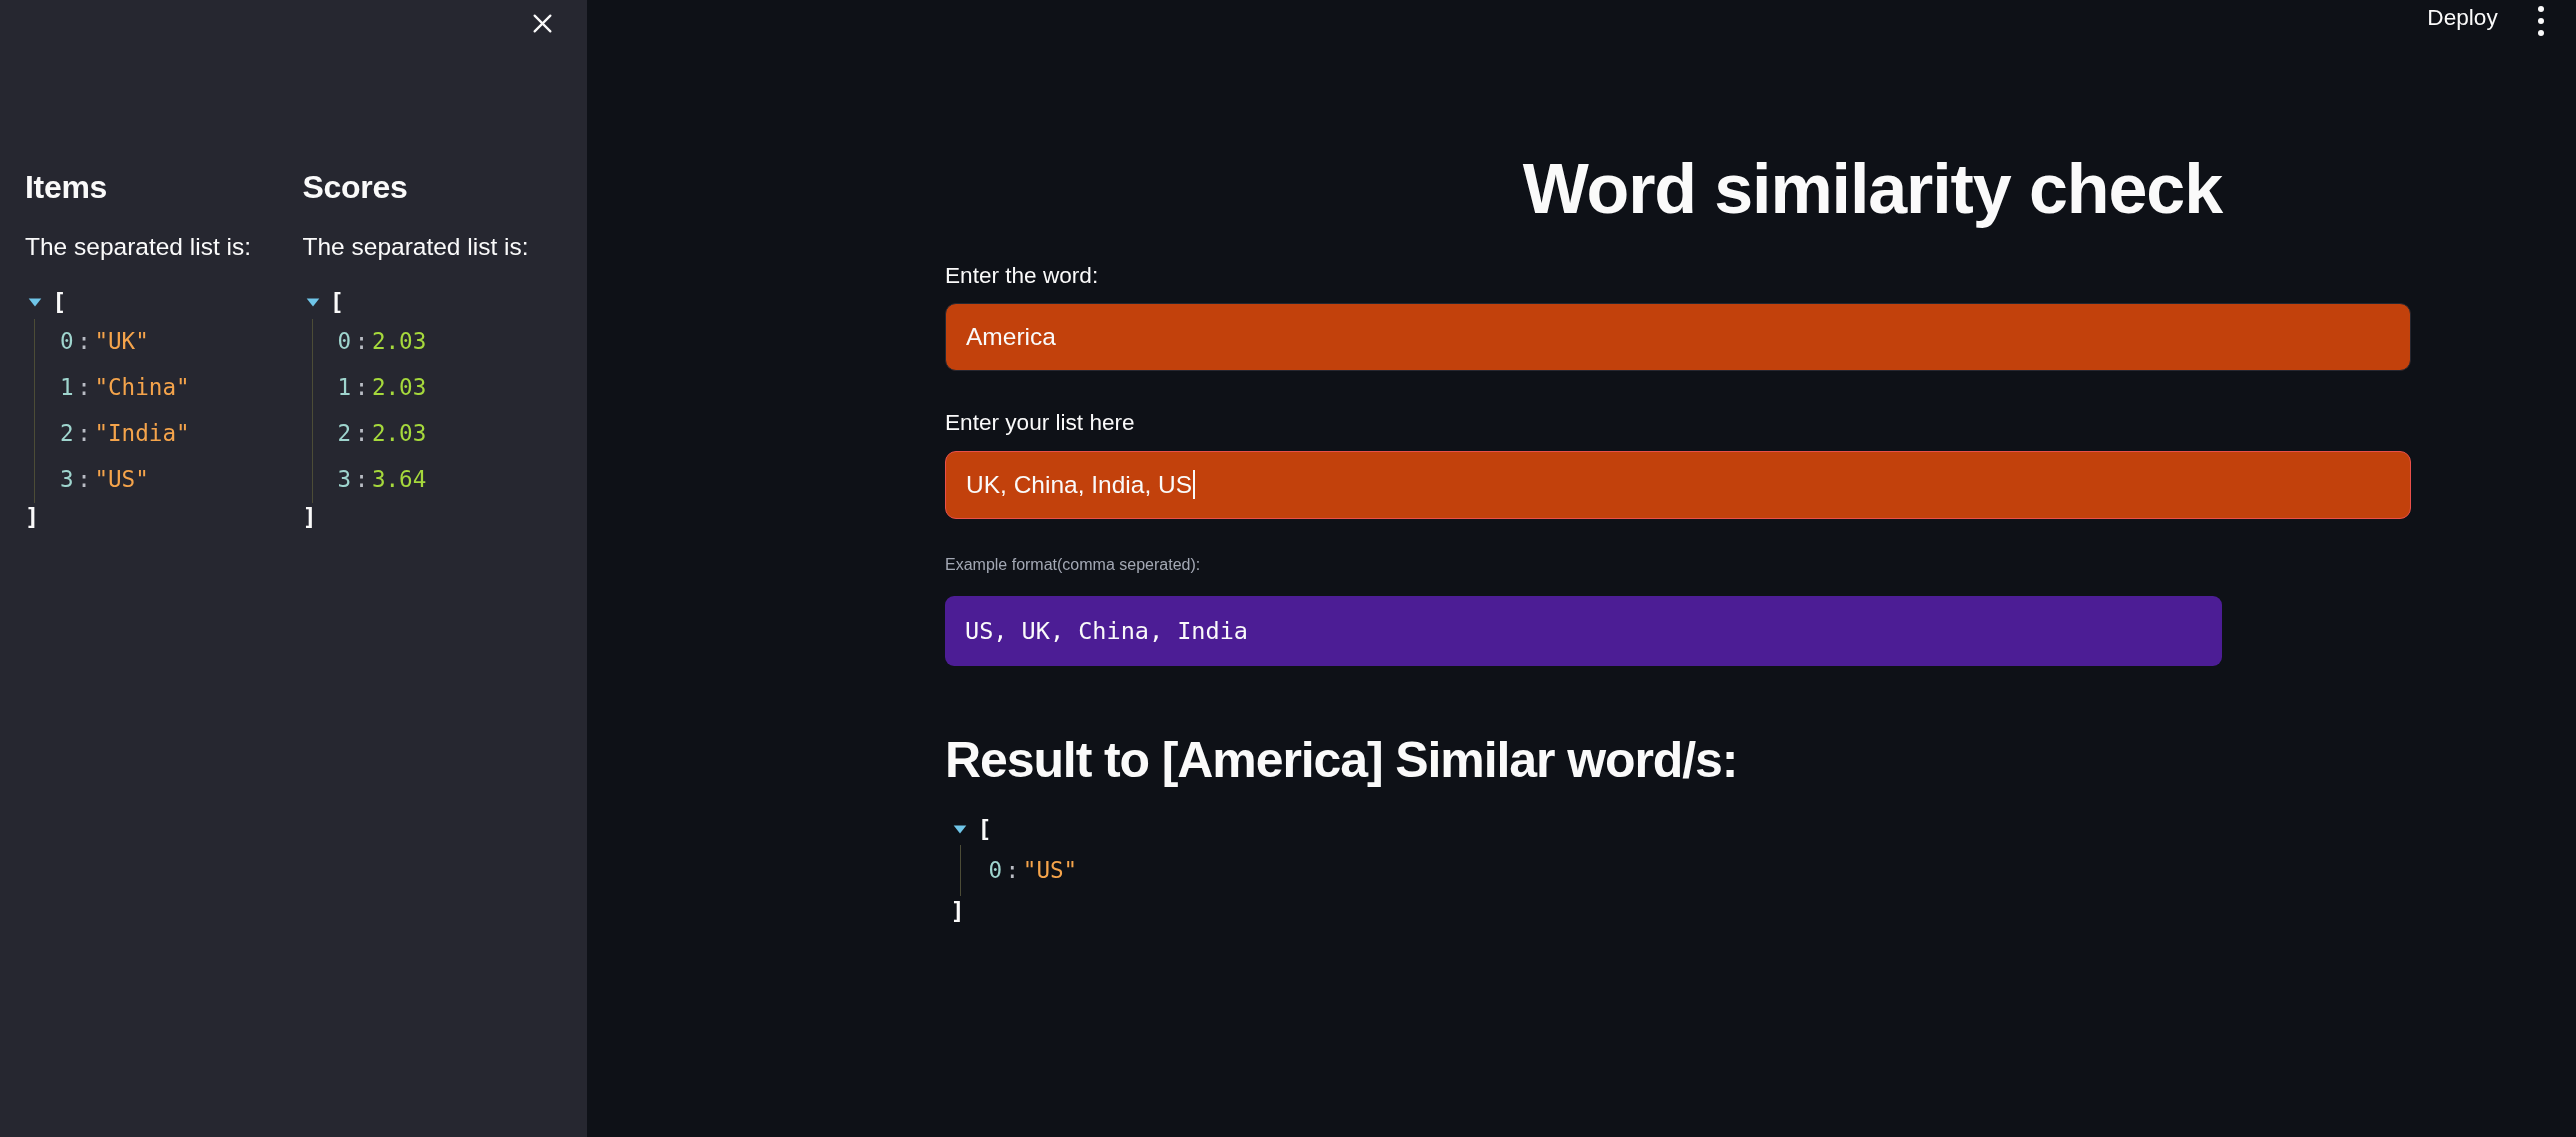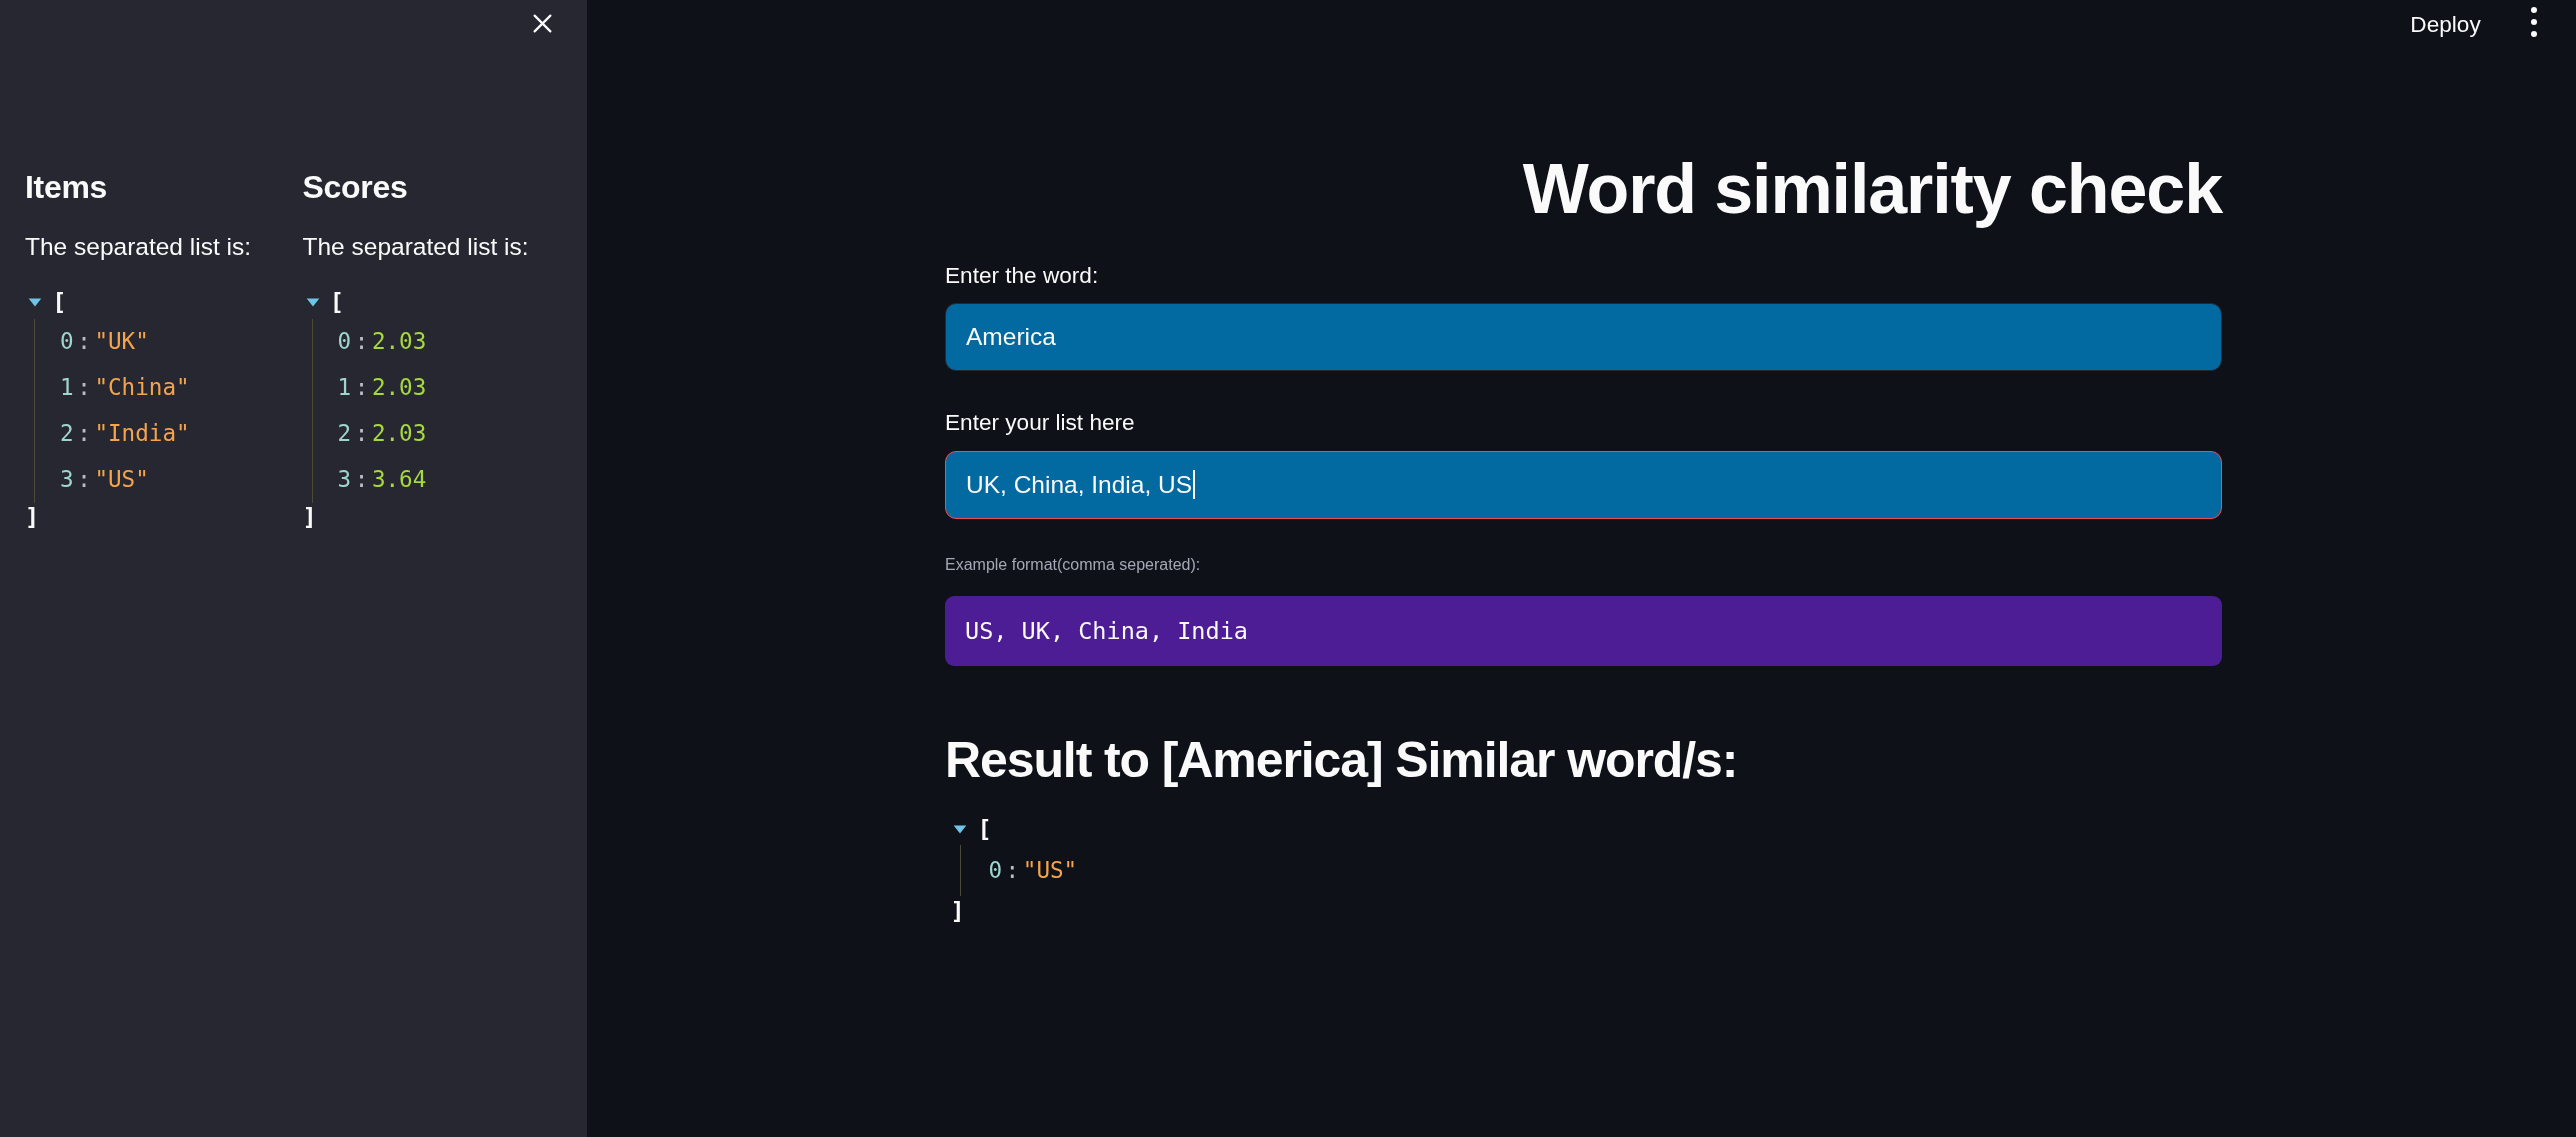--- a/index.html
+++ b/index.html
@@ -131,23 +131,23 @@
     height: 1138px;
     background: #0E1117;
     overflow: hidden;
   }
 
   #topbar {
     position: absolute;
     right: 0; top: 0;
     height: 43px;
     display: flex;
-    align-items: flex-end;
-    gap: 16px;
-    padding-right: 21px;
+    align-items: flex-start;
+    gap: 6px;
+    padding-right: 14px;
   }
   #deploy-btn {
     font-size: 22.6px;
     color: #FAFAFA;
     padding: 5.4px 16.3px;
     border-radius: 7.2px;
     cursor: pointer;
     background: transparent;
     border: none;
     font-family: "Liberation Sans", sans-serif;
@@ -192,23 +192,23 @@
 
   .field-label {
     margin-top: 36px;
     font-size: 22.6px;
     line-height: 1.4;
     color: #FAFAFA;
   }
 
   .text-input {
     margin-top: 11.8px;
-    width: 1277px;
+    width: 1466px;
     height: 68px;
-    background: #0369a1;
+    background: #c2410c;
     border: 0.9px solid #262730;
     border-radius: 11px;
     color: #FAFAFA;
     font-size: 24.5px;
     font-family: "Liberation Sans", sans-serif;
     padding: 0 20px;
     outline: none;
     display: flex;
     align-items: center;
   }

